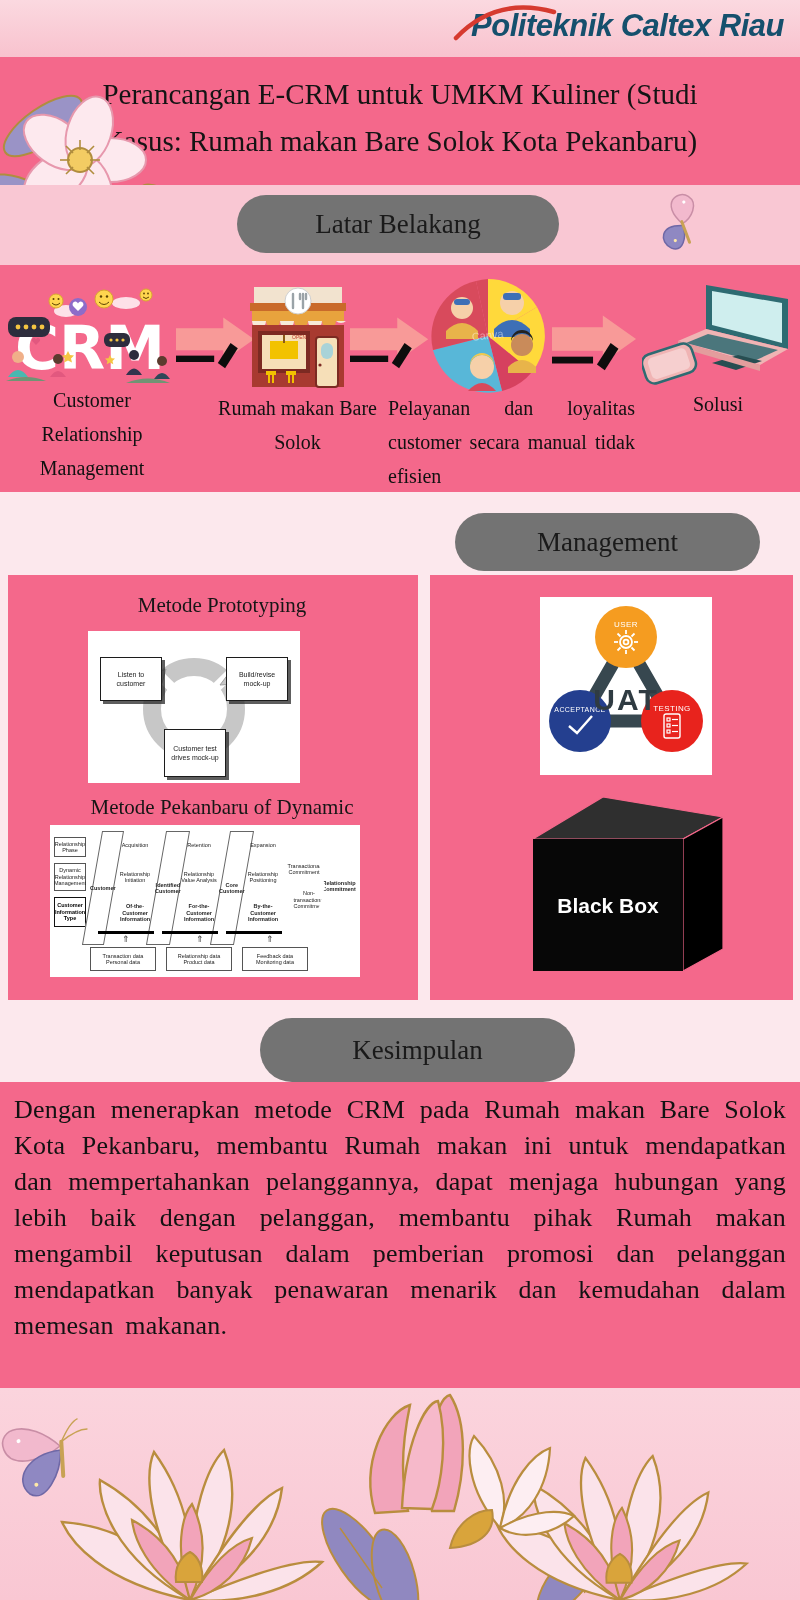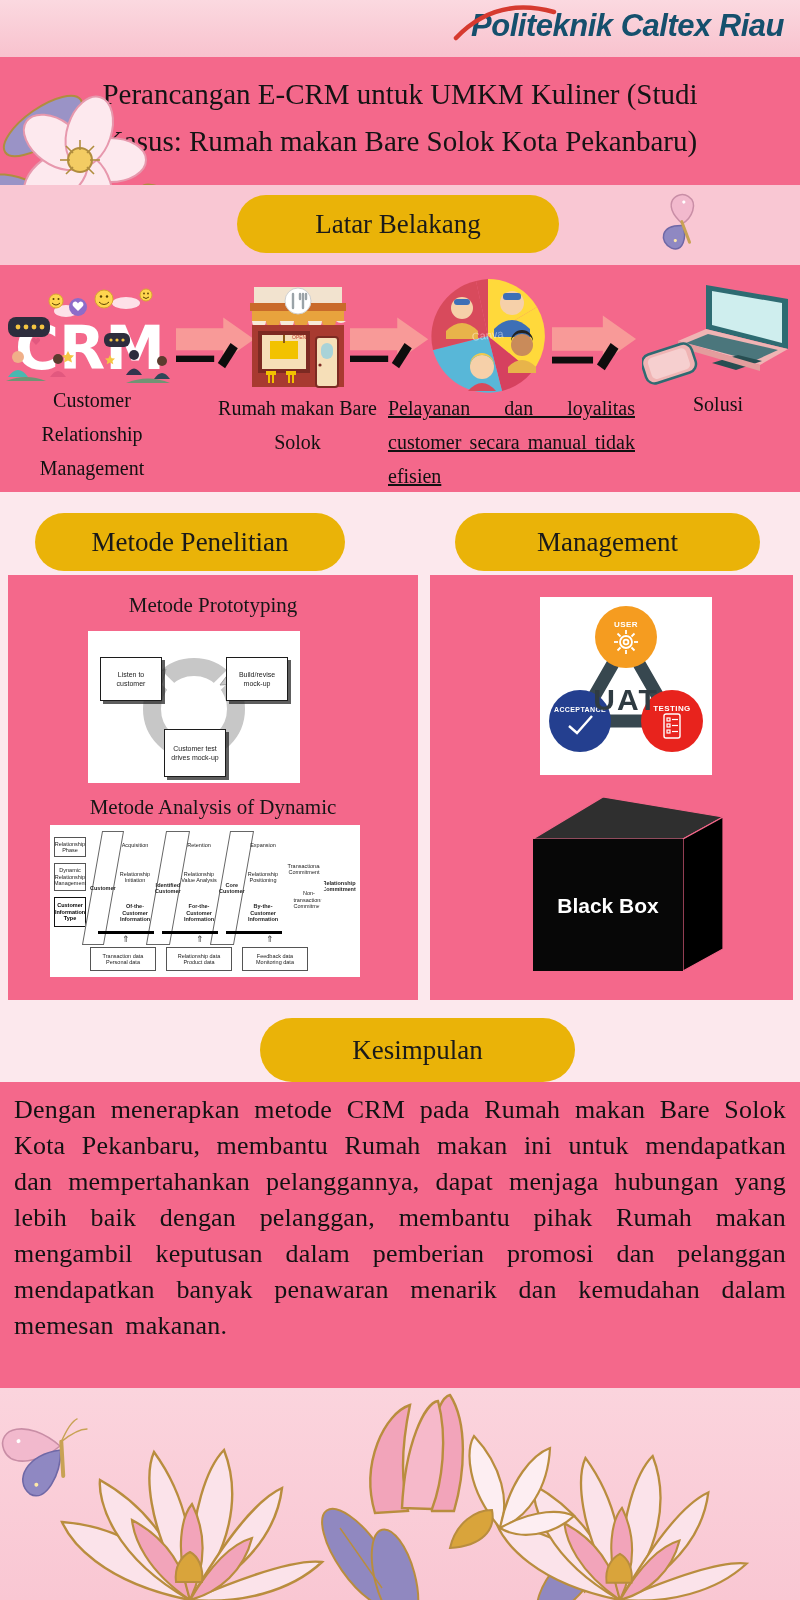--- a/index.html
+++ b/index.html
@@ -10,58 +10,58 @@
   .band-logo{top:0;height:57px;background:linear-gradient(#fbd9e0,#f8c2ce);}
   .logo-text{position:absolute;right:16px;top:8px;font-family:"Liberation Sans",sans-serif;font-weight:bold;font-style:italic;font-size:31px;color:#15506d;letter-spacing:-.5px;}
   .logo-swoosh{position:absolute;left:448px;top:0;}
 
   
   .band-title{top:57px;height:128px;background:#f4688b;}
   .main-title{padding:14px 70px 0 70px;text-align:center;font-size:29px;line-height:47px;color:#141414;}
 
   
   .band-latar-head{top:185px;height:80px;background:#f9c7d3;}
-  .pill{position:absolute;background:#eab308;border-radius:40px;display:flex;align-items:center;justify-content:center;color:#1a1a1a;font-size:27px;}
+  .pill{position:absolute;background:#737373;border-radius:40px;display:flex;align-items:center;justify-content:center;color:#1a1a1a;font-size:27px;}
   .pill-latar{left:237px;top:10px;width:322px;height:58px;}
   .butterfly-latar{position:absolute;left:648px;top:2px;}
 
   
   .band-flow{top:265px;height:264px;background:#f4688b;}
   .fig{position:absolute;}
   .caption{position:absolute;font-size:20px;line-height:34px;color:#111;}
   .cap-center{text-align:center;}
-  .cap-justify{text-align:justify;text-decoration:underline;}
+  .cap-justify{text-align:justify;}
 
   
   .band-methods{top:492px;height:590px;background:#fce8ed;}
   .pill-metode{left:35px;top:21px;width:310px;height:58px;}
   .pill-uji{left:455px;top:21px;width:305px;height:58px;}
   .panel{position:absolute;top:83px;height:425px;background:#f4688b;}
   .panel-left{left:8px;width:410px;}
   .panel-right{left:430px;width:363px;}
-  .panel-h{position:absolute;left:0;width:100%;text-align:center;font-size:21px;color:#161616;}
+  .panel-h{position:absolute;left:9px;width:100%;text-align:center;font-size:21px;color:#161616;}
   .whitebox{position:absolute;background:#ffffff;}
 
   
   .proto-box{position:absolute;background:#fff;border:1.5px solid #1c1c1c;box-shadow:3px 3px 0 rgba(40,40,40,.75);font-size:7px;line-height:9px;display:flex;align-items:center;justify-content:center;text-align:center;font-family:"Liberation Sans",sans-serif;color:#222;padding:2px;box-sizing:border-box;}
 
   
   .fw{position:absolute;font-family:"Liberation Sans",sans-serif;color:#222;}
   .fw-box{position:absolute;border:1px solid #555;background:#fff;font-size:5.5px;line-height:6.5px;display:flex;align-items:center;justify-content:center;text-align:center;box-sizing:border-box;padding:1px;}
   .fw-bold{font-weight:bold;border:1.6px solid #111;color:#000;}
   .fw-cell{position:absolute;font-size:5.5px;line-height:6.5px;text-align:center;display:flex;align-items:center;justify-content:center;}
   .fw-chev{position:absolute;background:#fff;border:1px solid #666;transform:skewX(-10deg);display:flex;align-items:center;justify-content:center;}
   .fw-chev span{transform:skewX(10deg);font-weight:bold;font-size:5.5px;line-height:6px;text-align:center;}
   .fw-pent{position:absolute;background:#fff;clip-path:polygon(0 0,62% 0,100% 50%,62% 100%,0 100%,22% 50%);display:flex;align-items:center;justify-content:center;font-weight:bold;font-size:5.5px;line-height:6.5px;text-align:center;padding:0 4px 0 8px;box-sizing:border-box;}
   .fw-base{position:absolute;height:3px;background:#000;}
   .fw-data{white-space:pre-line;}
   .fw-up{position:absolute;font-size:9px;color:#333;line-height:9px;}
 
   
-  .uat-circle{position:absolute;width:62px;height:62px;border-radius:50%;display:flex;flex-direction:column;align-items:center;justify-content:center;color:#fff;font-family:"Liberation Sans",sans-serif;font-weight:bold;font-size:8px;letter-spacing:.4px;}
+  .uat-circle{position:absolute;width:62px;height:62px;border-radius:50%;display:flex;flex-direction:column;align-items:center;justify-content:center;color:#fff;font-family:"Liberation Sans",sans-serif;font-weight:normal;font-size:8px;letter-spacing:.4px;}
   .uat-center{position:absolute;left:0;width:100%;text-align:center;font-family:"Liberation Sans",sans-serif;font-weight:bold;font-size:30px;letter-spacing:2px;color:#2f3b42;}
 
   
   .pill-kesimpulan{left:260px;top:526px;width:315px;height:64px;}
   .band-conclusion{top:1082px;height:306px;background:#f4688b;}
   .conclusion-text{padding:10px 14px 0 14px;font-size:26px;line-height:36px;text-align:justify;word-spacing:5px;letter-spacing:.2px;color:#121212;}
 
   
   .band-footer{top:1388px;height:212px;background:linear-gradient(#fbd4dd,#f9c7d3);}
 </style>
@@ -299,23 +299,20 @@
       </g>
     </svg>
 
     <div class="caption cap-center" style="left:8px;top:118px;width:168px;">Customer Relationship Management</div>
     <div class="caption cap-center" style="left:210px;top:126px;width:175px;">Rumah makan Bare Solok</div>
     <div class="caption cap-justify" style="left:388px;top:126px;width:247px;">Pelayanan dan loyalitas customer secara manual tidak efisien</div>
     <div class="caption cap-center" style="left:648px;top:122px;width:140px;">Solusi</div>
   </div>
 
   <div class="band band-methods">
-    <div class="pill pill-metode">
-      <span>Metode Penelitian</span>
-    </div>
     <div class="pill pill-uji">
       <span>Management</span>
     </div>
 
     <div class="panel panel-left">
       <div class="panel-h" style="top:18px;">Metode Prototyping</div>
 
       <div class="whitebox" style="left:80px;top:56px;width:212px;height:152px;">
         <svg width="212" height="152" viewBox="0 0 212 152" style="position:absolute;left:0;top:0;">
           <circle cx="106" cy="78" r="42" fill="none" stroke="#c7c7c7" stroke-width="18"></circle>
@@ -328,21 +325,21 @@
             <polygon points="150,30 162,52 132,54"></polygon>
             <polygon points="56,48 78,38 70,66"></polygon>
             <polygon points="92,132 118,126 102,108"></polygon>
           </g>
         </svg>
         <div class="proto-box" style="left:12px;top:26px;width:62px;height:44px;">Listen to customer</div>
         <div class="proto-box" style="left:138px;top:26px;width:62px;height:44px;">Build/revise mock-up</div>
         <div class="proto-box" style="left:76px;top:98px;width:62px;height:48px;">Customer test drives mock-up</div>
       </div>
 
-      <div class="panel-h" style="top:220px;">Metode Analysis of Dynamic</div>
+      <div class="panel-h" style="top:220px;">Metode Pekanbaru of Dynamic</div>
 
       <div class="whitebox" style="left:42px;top:250px;width:310px;height:152px;">
         <div class="fw" style="left:0;top:0;width:310px;height:152px;">
 
           <div class="fw-box" style="left:4px;top:12px;width:32px;height:20px;">Relationship Phase</div>
           <div class="fw-box" style="left:4px;top:38px;width:32px;height:28px;">Dynamic Relationship Management</div>
           <div class="fw-box fw-bold" style="left:4px;top:72px;width:32px;height:30px;">Customer Information Type</div>
 
           <div class="fw-chev" style="left:42px;top:6px;width:20px;height:112px;">
               <span>Customer</span>

